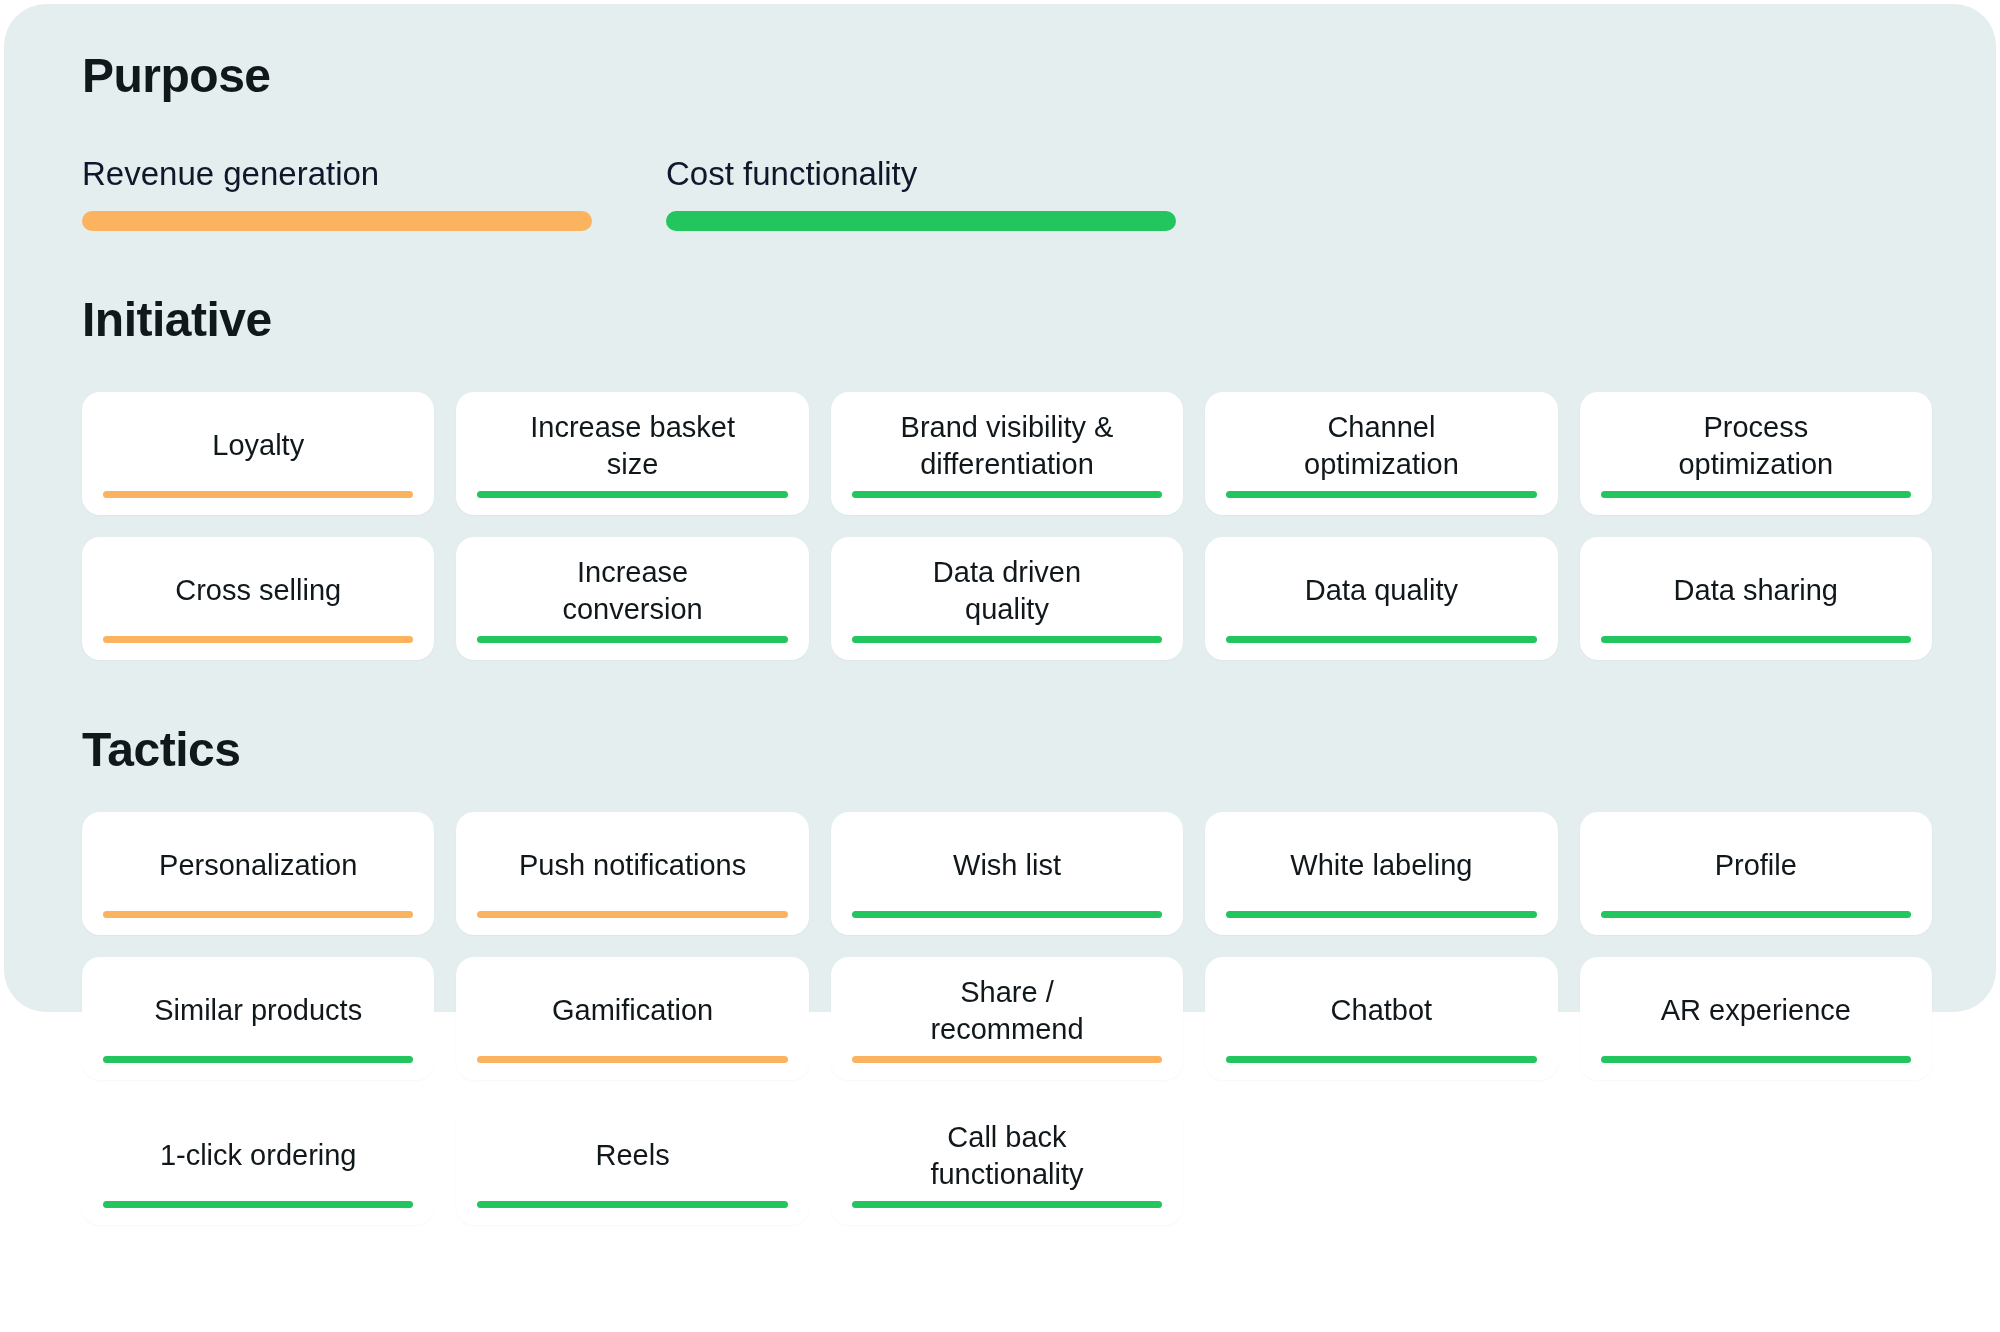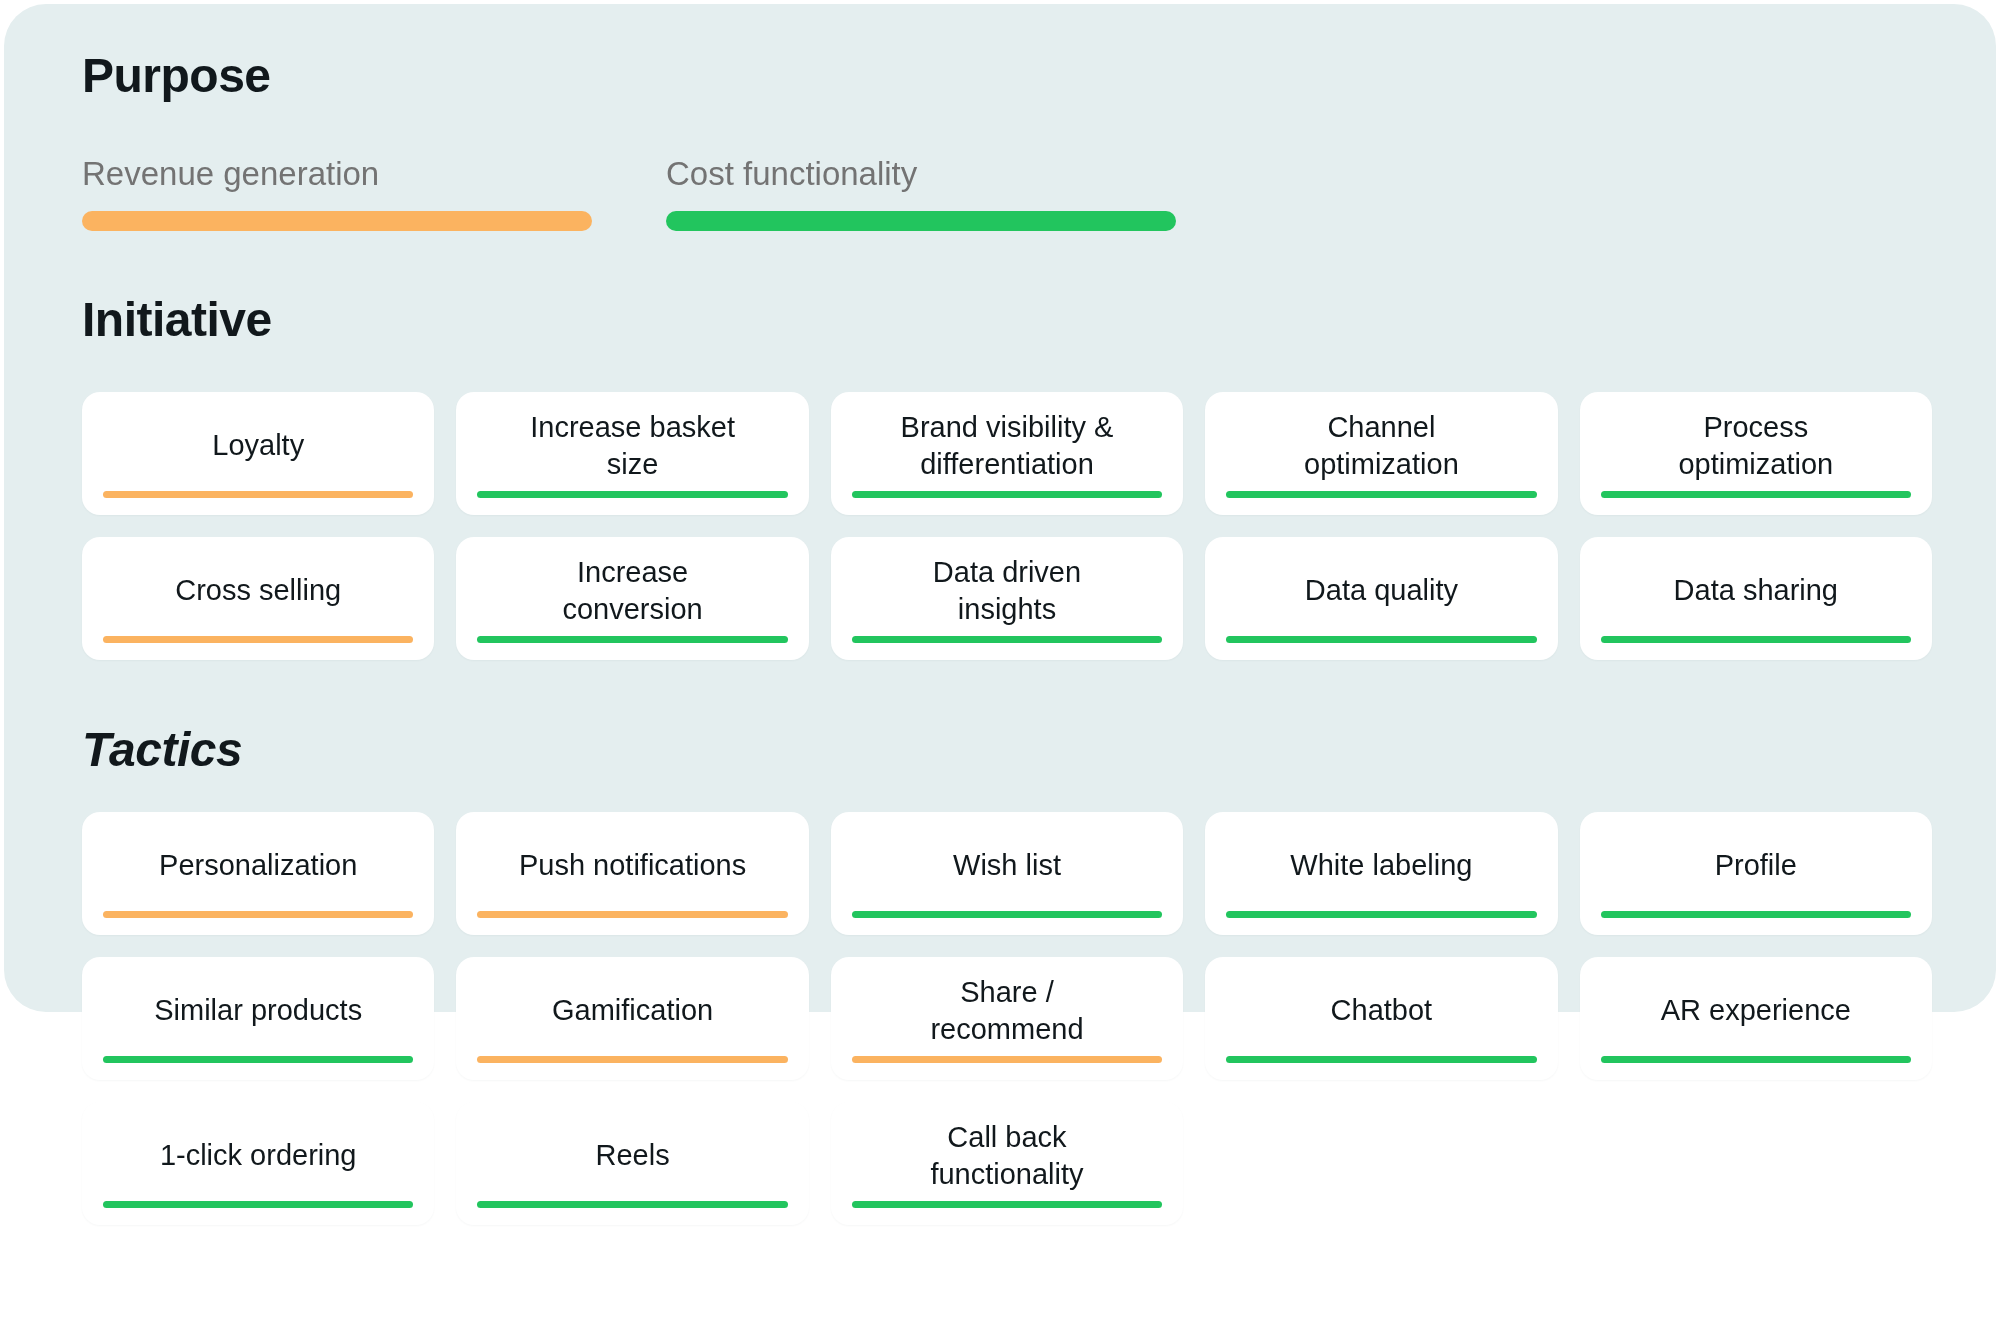--- a/index.html
+++ b/index.html
@@ -40,36 +40,36 @@
   .section-title {
     font-size: 48px;
     font-weight: 700;
     color: #11181c;
     letter-spacing: -0.5px;
     line-height: 1;
     margin: 0;
   }
   #purpose-title { position: absolute; top: 48px; left: 0; }
   #initiative-title { position: absolute; top: 292px; left: 0; }
-  #tactics-title { position: absolute; top: 722px; left: 0; font-style: italic; }
+  #tactics-title { position: absolute; top: 722px; left: 0; }
 
   
   .legend {
     position: absolute;
     top: 150px;
     left: 0;
     display: flex;
     gap: 0;
   }
   .legend-item {
     width: 584px;
   }
   .legend-label {
     font-size: 33px;
-    color: #737373;
+    color: #0f172a;
     line-height: 1.2;
     white-space: nowrap;
   }
   .legend-bar {
     margin-top: 17px;
     height: 20px;
     width: 510px;
     border-radius: 10px;
   }
 
@@ -165,21 +165,21 @@
           <div class="card-label">Cross selling</div>
           <div class="card-underline" style="background: rgb(251, 179, 96);"></div>
         </div>
         <div class="card">
           <div class="card-label">Increase
 conversion</div>
           <div class="card-underline" style="background: rgb(34, 197, 94);"></div>
         </div>
         <div class="card">
           <div class="card-label">Data driven
-insights</div>
+quality</div>
           <div class="card-underline" style="background: rgb(34, 197, 94);"></div>
         </div>
         <div class="card">
           <div class="card-label">Data quality</div>
           <div class="card-underline" style="background: rgb(34, 197, 94);"></div>
         </div>
         <div class="card">
           <div class="card-label">Data sharing</div>
           <div class="card-underline" style="background: rgb(34, 197, 94);"></div>
         </div>

